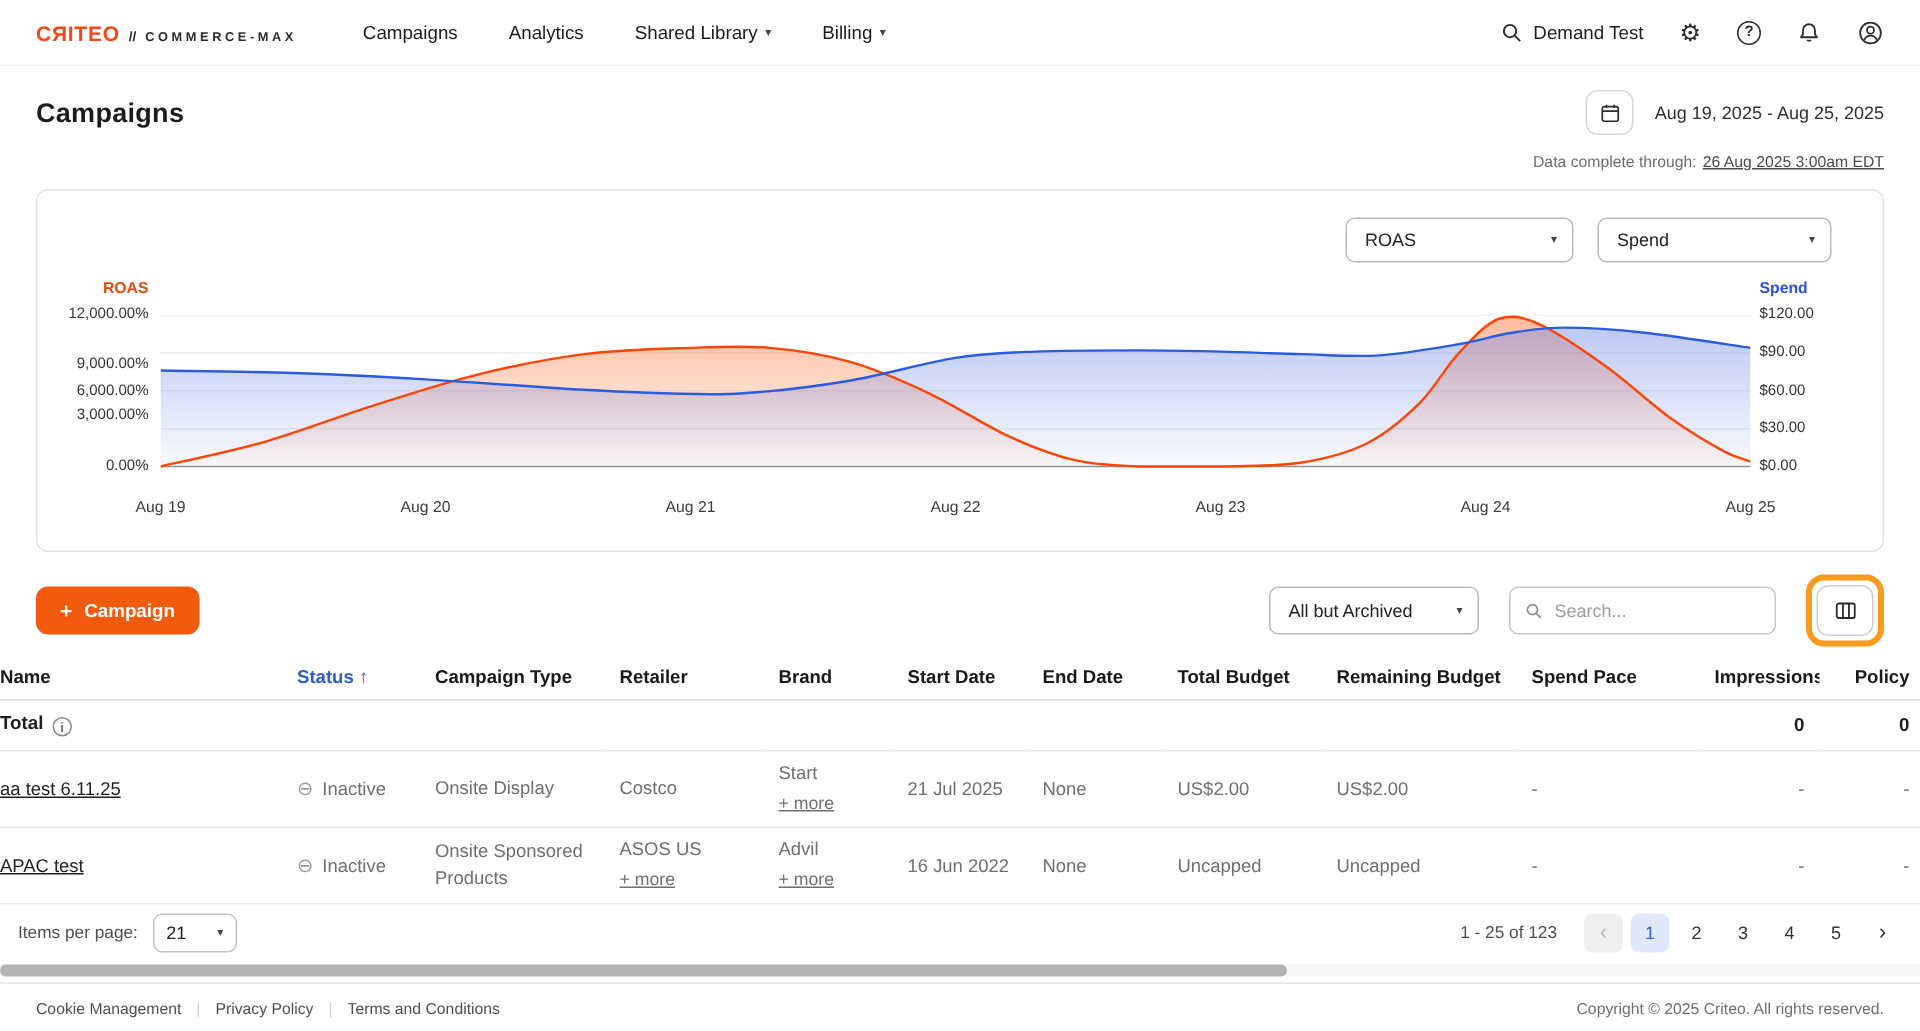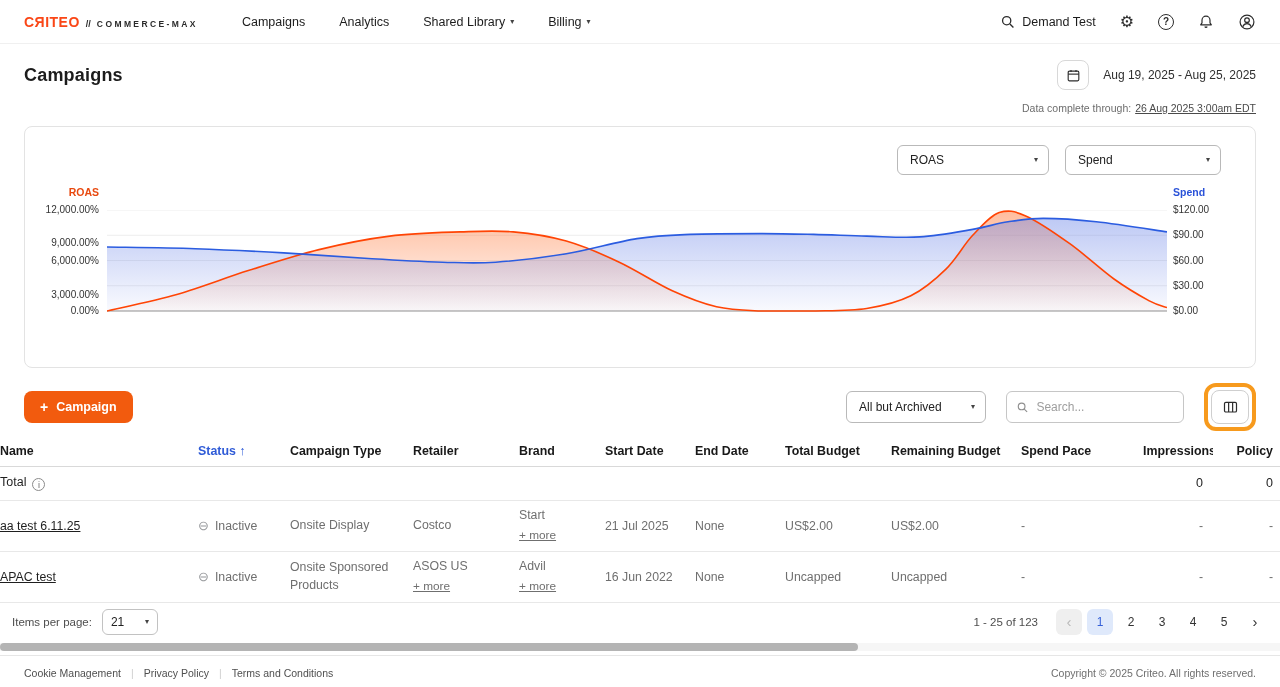--- a/index.html
+++ b/index.html
@@ -60,21 +60,21 @@
   .cols-btn { width:38px; height:34px; border:1px solid #cfcfcf; border-radius:8px; background:#fff; display:flex; align-items:center; justify-content:center; cursor:pointer; }
 
   
   .table-wrap { overflow:hidden; margin-top:4px; width:1280px; }
   table { border-collapse:collapse; table-layout:fixed; width:1283px; }
   th, td { text-align:left; padding:0 10px; overflow:hidden; white-space:nowrap; }
   th { font-size:12.4px; font-weight:bold; color:#191919; height:30px; border-bottom:1px solid #d9d9d9; }
   th.sorted { color:#2f5bd7; }
   th:first-child, td:first-child { padding-left:0; }
   th.num, td.num { text-align:right; }
-  tr.total-row td { height:34px; border-bottom:1px solid #e8e8e8; color:#1f1f1f; font-size:12.5px; }
+  tr.total-row td { height:34px; border-bottom:1px solid #e8e8e8; color:#1f1f1f; font-size:12.5px;font-weight:bold; }
   tr.data-row td { height:51px; border-bottom:1px solid #e8e8e8; color:#6f6f6f; font-size:12.3px; vertical-align:middle; }
   tr.data-row td.wrap { white-space:normal; line-height:1.45; }
   .cell-link { color:#1f1f1f; text-decoration:underline; cursor:pointer; }
   .more-link { color:#6f6f6f; text-decoration:underline; cursor:pointer; display:inline-block; margin-top:2px; font-size:11.8px; }
   .status-inner { display:flex; align-items:center; gap:6px; }
   .status-glyph { font-size:13px; color:#97999c; line-height:1; }
   .info-i { display:inline-flex; width:13px; height:13px; border:1px solid #8b8b8b; border-radius:50%; align-items:center; justify-content:center; font-size:9px; color:#6f6f6f; margin-left:6px; vertical-align:-2px; }
 
   
   .pager { display:flex; align-items:center; height:38px; padding:0 12px; font-size:11.5px; color:#4e4e4e; }
@@ -182,21 +182,21 @@
     <div class="select w-spend">
       <span>Spend</span>
       <span class="caret">▾</span>
     </div>
   </div>
 
   <div class="axis-title left">ROAS</div>
   <div class="axis-title right">Spend</div>
   <div class="left-ticks">
       <div class="ytick" style="top: 178px;">0.00%</div>
-      <div class="ytick" style="top: 162px;">3,000.00%</div>
+      <div class="ytick" style="top: 144px;">3,000.00%</div>
       <div class="ytick" style="top: 127.5px;">6,000.00%</div>
       <div class="ytick" style="top: 110px;">9,000.00%</div>
       <div class="ytick" style="top: 77px;">12,000.00%</div>
     </div>
   <div class="right-ticks">
       <div class="ytick" style="top: 178px;">$0.00</div>
       <div class="ytick" style="top: 152.75px; text-align: center;">$30.00</div>
       <div class="ytick" style="top: 127.5px;">$60.00</div>
       <div class="ytick" style="top: 102.25px;">$90.00</div>
       <div class="ytick" style="top: 77px;">$120.00</div>
@@ -216,20 +216,29 @@
   <line x1="0" x2="1060" y1="75.75" y2="75.75" stroke="#ededed" stroke-width="1"></line>
       <line x1="0" x2="1060" y1="50.5" y2="50.5" stroke="#ededed" stroke-width="1"></line>
       <line x1="0" x2="1060" y1="25.25" y2="25.25" stroke="#ededed" stroke-width="1"></line>
       <line x1="0" x2="1060" y1="0" y2="0" stroke="#ededed" stroke-width="1"></line>
       <path d="M0.0,101.0C11.8,98.2,47.1,90.9,70.7,84.2C94.2,77.4,117.8,68.0,141.3,60.6C164.9,53.2,188.4,45.3,212.0,39.6C235.6,33.8,259.1,29.0,282.7,26.1C306.2,23.1,332.7,22.6,353.3,21.9C373.9,21.2,388.7,20.3,406.3,21.9C424.0,23.4,441.7,26.1,459.3,31.1C477.0,36.2,494.7,43.9,512.3,52.2C530.0,60.5,549.1,73.4,565.3,80.8C581.5,88.2,594.8,93.4,609.5,96.8C624.2,100.2,637.5,100.3,653.7,101.0C669.9,101.0,689.0,101.0,706.7,101.0C724.3,100.6,743.5,101.0,759.7,98.5C775.9,95.9,790.6,92.4,803.8,85.8C817.1,79.3,828.9,69.0,839.2,58.9C849.5,48.8,856.8,34.6,865.7,25.3C874.5,15.9,883.3,5.8,892.2,2.5C901.0,0.0,906.9,0.7,918.7,5.9C930.4,11.1,948.1,23.1,962.8,33.7C977.6,44.2,993.8,59.5,1007.0,69.0C1020.3,78.6,1033.5,86.1,1042.3,90.9C1051.2,95.7,1057.1,96.5,1060.0,97.6L1060.0,101L0.0,101Z" fill="url(#gradOrange)"></path>
       <path d="M0.0,37.0C14.7,37.3,58.9,37.7,88.3,38.7C117.8,39.7,147.2,41.2,176.7,42.9C206.1,44.6,238.5,47.3,265.0,48.8C291.5,50.4,315.1,51.6,335.7,52.2C356.3,52.7,368.1,53.6,388.7,52.2C409.3,50.8,435.8,47.7,459.3,43.8C482.9,39.8,509.4,31.8,530.0,28.6C550.6,25.4,562.4,25.2,583.0,24.4C603.6,23.6,633.1,23.6,653.7,23.6C674.3,23.6,689.0,24.0,706.7,24.4C724.3,24.8,742.0,25.7,759.7,26.1C777.3,26.5,795.0,28.1,812.7,26.9C830.3,25.8,850.9,21.9,865.7,19.4C880.4,16.8,889.2,13.6,901.0,11.8C912.8,10.0,921.6,8.4,936.3,8.4C951.1,8.4,968.7,9.5,989.3,11.8C1009.9,14.0,1048.2,20.2,1060.0,21.9L1060.0,101L0.0,101Z" fill="url(#gradBlue)"></path>
       <line x1="0" x2="1060" y1="101" y2="101" stroke="#8f8f8f" stroke-width="1"></line>
       <path d="M0.0,101.0C11.8,98.2,47.1,90.9,70.7,84.2C94.2,77.4,117.8,68.0,141.3,60.6C164.9,53.2,188.4,45.3,212.0,39.6C235.6,33.8,259.1,29.0,282.7,26.1C306.2,23.1,332.7,22.6,353.3,21.9C373.9,21.2,388.7,20.3,406.3,21.9C424.0,23.4,441.7,26.1,459.3,31.1C477.0,36.2,494.7,43.9,512.3,52.2C530.0,60.5,549.1,73.4,565.3,80.8C581.5,88.2,594.8,93.4,609.5,96.8C624.2,100.2,637.5,100.3,653.7,101.0C669.9,101.0,689.0,101.0,706.7,101.0C724.3,100.6,743.5,101.0,759.7,98.5C775.9,95.9,790.6,92.4,803.8,85.8C817.1,79.3,828.9,69.0,839.2,58.9C849.5,48.8,856.8,34.6,865.7,25.3C874.5,15.9,883.3,5.8,892.2,2.5C901.0,0.0,906.9,0.7,918.7,5.9C930.4,11.1,948.1,23.1,962.8,33.7C977.6,44.2,993.8,59.5,1007.0,69.0C1020.3,78.6,1033.5,86.1,1042.3,90.9C1051.2,95.7,1057.1,96.5,1060.0,97.6" fill="none" stroke="#ff4405" stroke-width="1.6" stroke-linejoin="round"></path>
       <path d="M0.0,37.0C14.7,37.3,58.9,37.7,88.3,38.7C117.8,39.7,147.2,41.2,176.7,42.9C206.1,44.6,238.5,47.3,265.0,48.8C291.5,50.4,315.1,51.6,335.7,52.2C356.3,52.7,368.1,53.6,388.7,52.2C409.3,50.8,435.8,47.7,459.3,43.8C482.9,39.8,509.4,31.8,530.0,28.6C550.6,25.4,562.4,25.2,583.0,24.4C603.6,23.6,633.1,23.6,653.7,23.6C674.3,23.6,689.0,24.0,706.7,24.4C724.3,24.8,742.0,25.7,759.7,26.1C777.3,26.5,795.0,28.1,812.7,26.9C830.3,25.8,850.9,21.9,865.7,19.4C880.4,16.8,889.2,13.6,901.0,11.8C912.8,10.0,921.6,8.4,936.3,8.4C951.1,8.4,968.7,9.5,989.3,11.8C1009.9,14.0,1048.2,20.2,1060.0,21.9" fill="none" stroke="#2b5ce0" stroke-width="1.6" stroke-linejoin="round"></path>
     </svg>
+  <div class="x-ticks">
+      <div class="xtick" style="left: 0px;">Aug 19</div>
+      <div class="xtick" style="left: 176.667px;">Aug 20</div>
+      <div class="xtick" style="left: 353.333px;">Aug 21</div>
+      <div class="xtick" style="left: 530px;">Aug 22</div>
+      <div class="xtick" style="left: 706.667px;">Aug 23</div>
+      <div class="xtick" style="left: 883.333px;">Aug 24</div>
+      <div class="xtick" style="left: 1060px;">Aug 25</div>
+    </div>
 </section>
 
 <div class="toolbar">
   <button class="btn-campaign">
     <span class="plus">+</span>
     <span>Campaign</span>
   </button>
   <div class="toolbar-right">
     <div class="select filter-select">
       <span>All but Archived</span>

